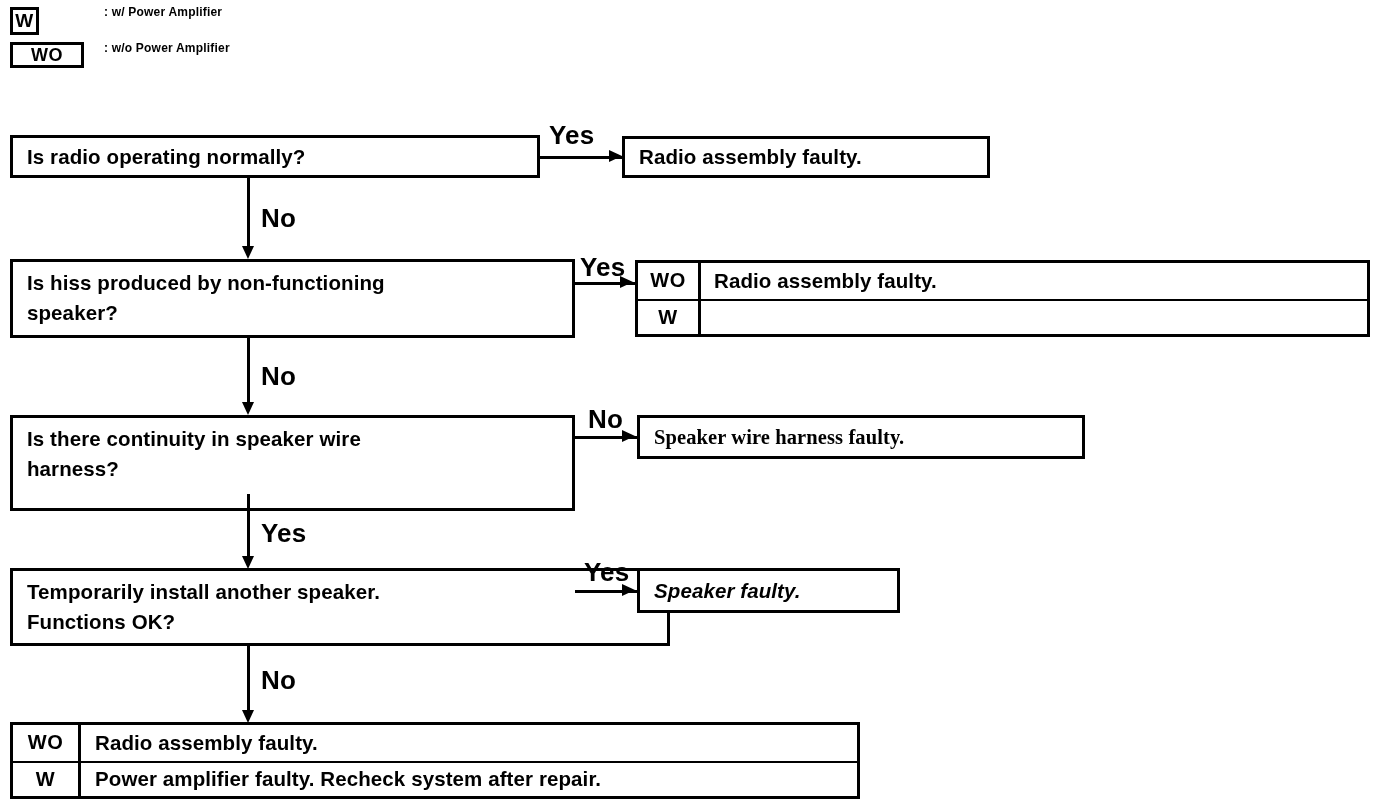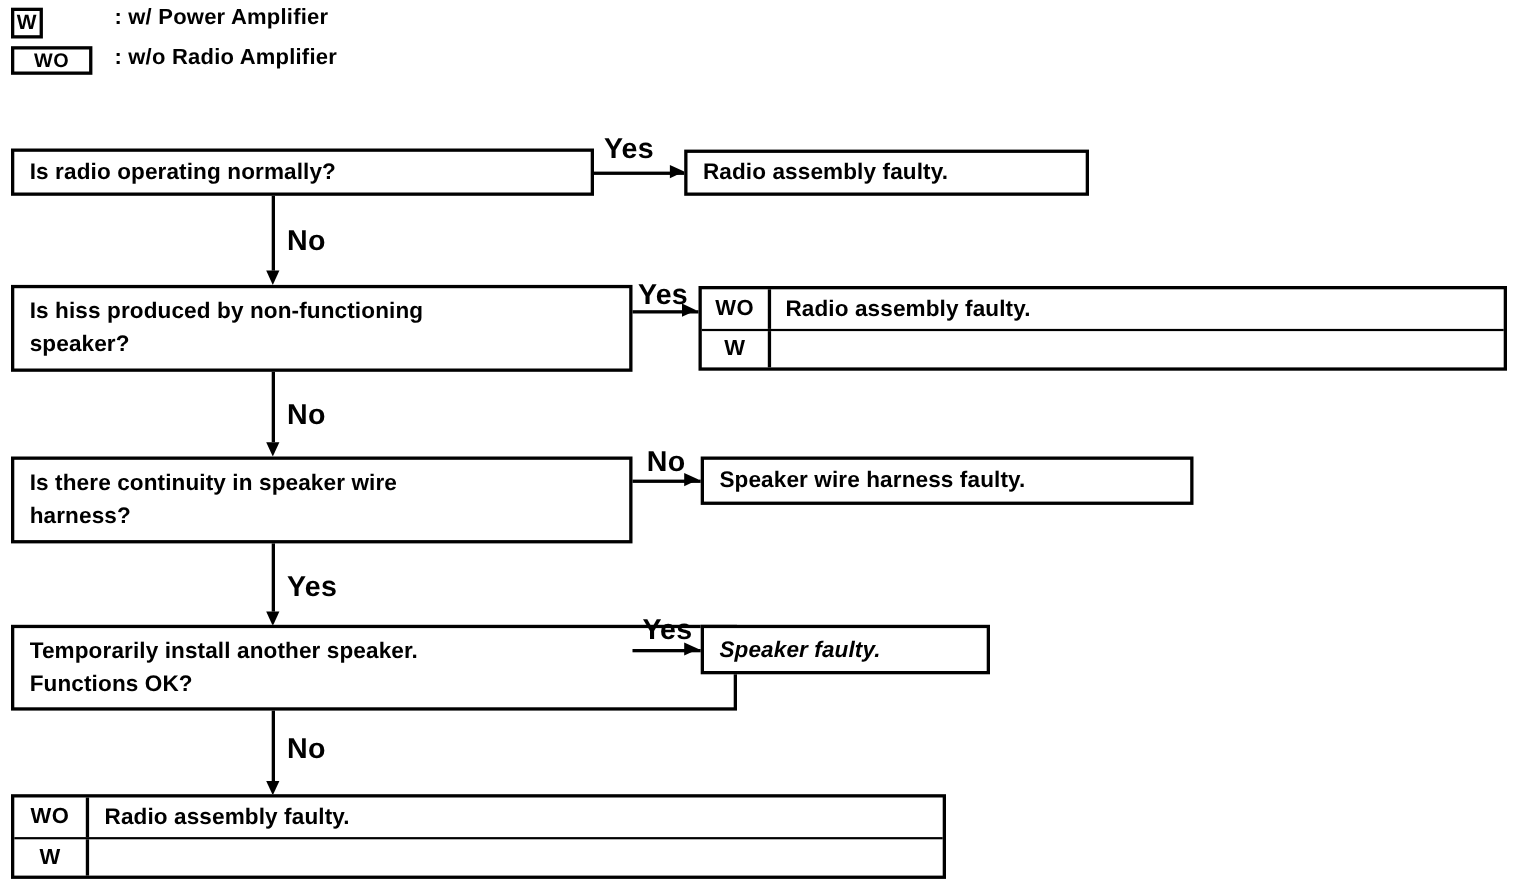--- a/index.html
+++ b/index.html
@@ -34,21 +34,21 @@
     line-height: 22px;
     letter-spacing: 0.5px;
   }
   .tag-box.w  { top: 3px; width: 29px; height: 28px; }
   .tag-box.wo { top: 2px; width: 74px; height: 26px; font-size: 18px; line-height: 20px; }
 
   .legend-text {
     position: absolute;
     left: 104px;
     top: 1px;
-    font-size: 20px;
+    font-size: 12px;
     font-weight: bold;
     white-space: nowrap;
     letter-spacing: 0.2px;
     text-align: right;
   }
 
   
   .fbox {
     position: absolute;
     border: 3px solid #000;
@@ -140,21 +140,21 @@
 </head>
 <body>
 
 <div id="legend">
   <div class="legend-row r0">
     <div class="tag-box w">W</div>
     <div class="legend-text">: w/ Power Amplifier</div>
   </div>
   <div class="legend-row r1">
     <div class="tag-box wo">WO</div>
-    <div class="legend-text">: w/o Radio Amplifier</div>
+    <div class="legend-text">: w/o Power Amplifier</div>
   </div>
 </div>
 
 <div class="fbox one-line" style="left:10px; top:135px; width:530px; height:43px;">
   <div class="txt">Is radio operating normally?</div>
 </div>
 
 <div class="hline" style="left:540px; top:156px; width:88px;"></div>
 <div class="arrow-right" style="left:609px; top:150px;"></div>
 <div class="edge-label" style="left:549px; top:120px;">Yes</div>
@@ -183,30 +183,30 @@
   </div>
   <div class="wrow second">
     <div class="wlabel" style="width:63px;">W</div>
   </div>
 </div>
 
 <div class="vline" style="left:247px; top:338px; height:64px;"></div>
 <div class="arrow-down" style="left:242px; top:402px;"></div>
 <div class="edge-label" style="left:261px; top:361px;">No</div>
 
-<div class="fbox" style="left:10px; top:415px; width:565px; height:79px;">
+<div class="fbox" style="left:10px; top:415px; width:565px; height:96px;">
   <div class="txt">Is there continuity in speaker wire
 harness?</div>
 </div>
 
 <div class="hline" style="left:575px; top:436px; width:66px;"></div>
 <div class="arrow-right" style="left:622px; top:430px;"></div>
 <div class="edge-label" style="left:588px; top:404px;">No</div>
 
-<div class="fbox one-line" style="left:637px; top:415px; width:448px; height:44px;">
+<div class="fbox one-line" style="left:637px; top:415px; width:448px; height:44px;font-family:Liberation Serif, serif;">
   <div class="txt">Speaker wire harness faulty.</div>
 </div>
 
 <div class="vline" style="left:247px; top:494px; height:62px;"></div>
 <div class="arrow-down" style="left:242px; top:556px;"></div>
 <div class="edge-label" style="left:261px; top:518px;">Yes</div>
 
 <div class="fbox" style="left:10px; top:568px; width:660px; height:78px;">
   <div class="txt">Temporarily install another speaker.
 Functions OK?</div>
@@ -224,14 +224,15 @@
 <div class="arrow-down" style="left:242px; top:710px;"></div>
 <div class="edge-label" style="left:261px; top:665px;">No</div>
 
 <div class="wtable" style="left:10px; top:722px; width:850px; height:77px;">
   <div class="wrow">
     <div class="wlabel" style="width:68px;">WO</div>
     <div class="wtext" style="left:82px;">Radio assembly faulty.</div>
   </div>
   <div class="wrow second">
     <div class="wlabel" style="width:68px;">W</div>
+    <div class="wtext" style="left:82px;">Power amplifier faulty.  Recheck system after repair.</div>
   </div>
 </div>
 
 </body></html>

